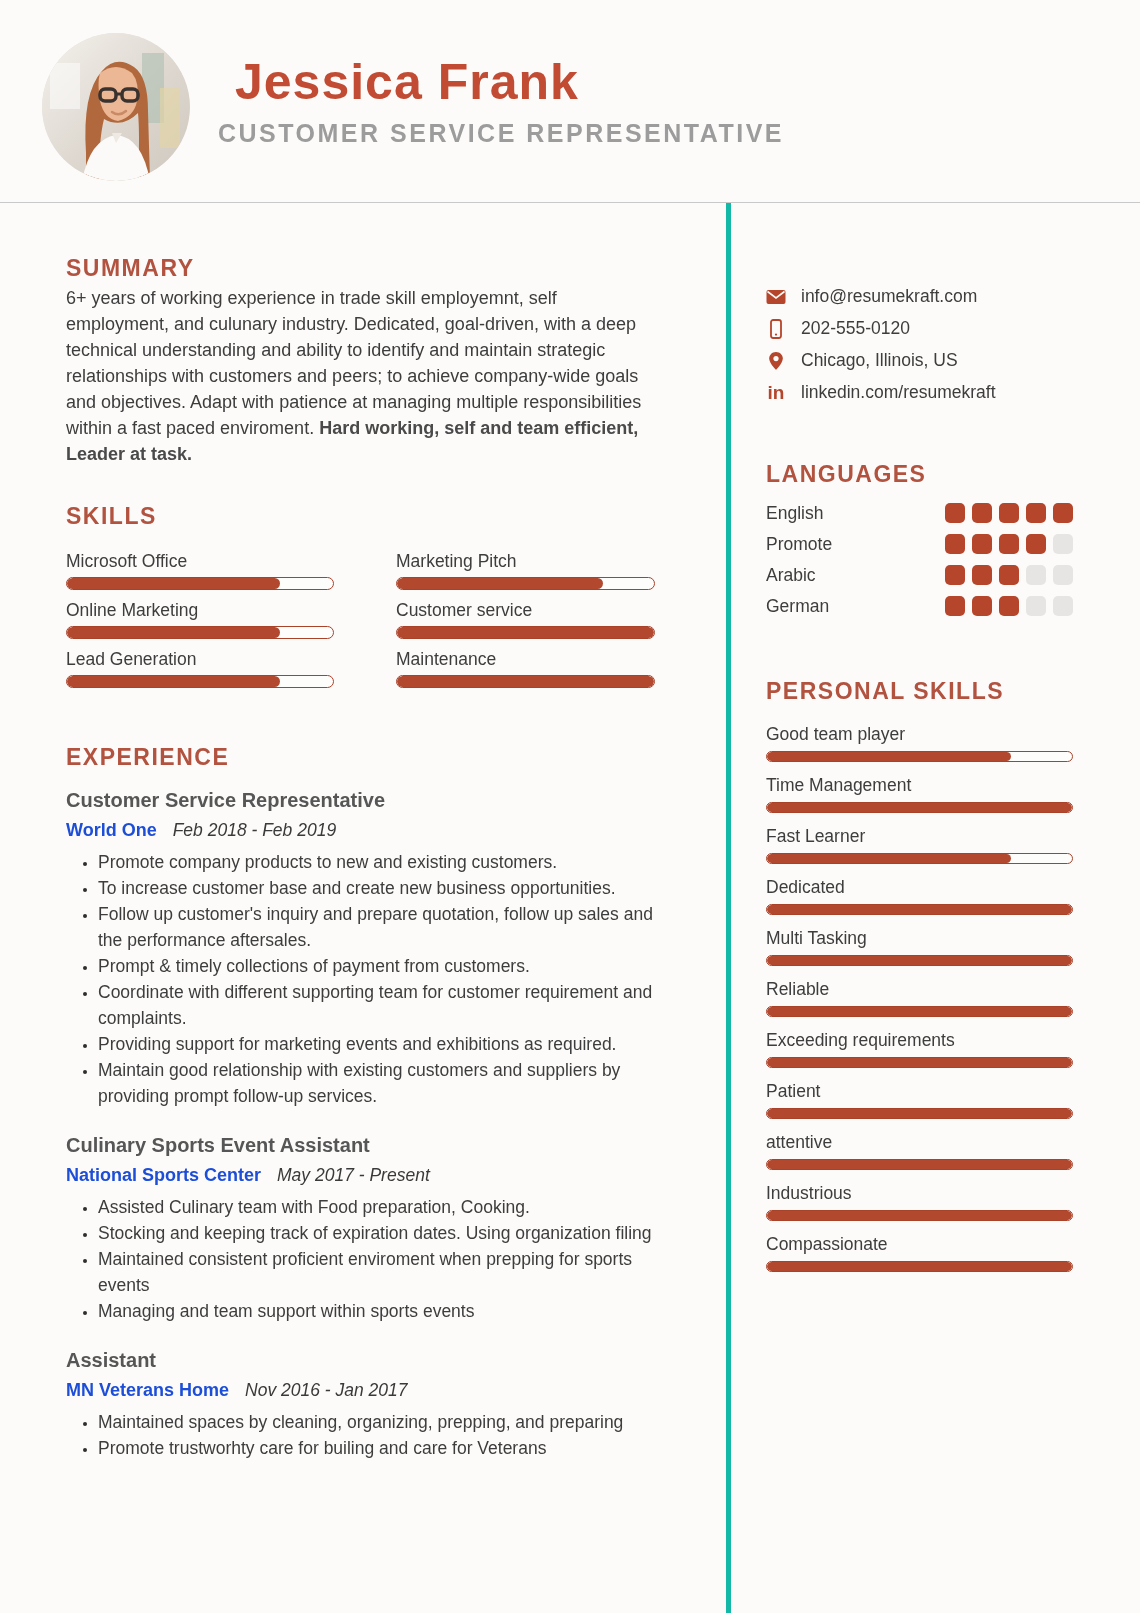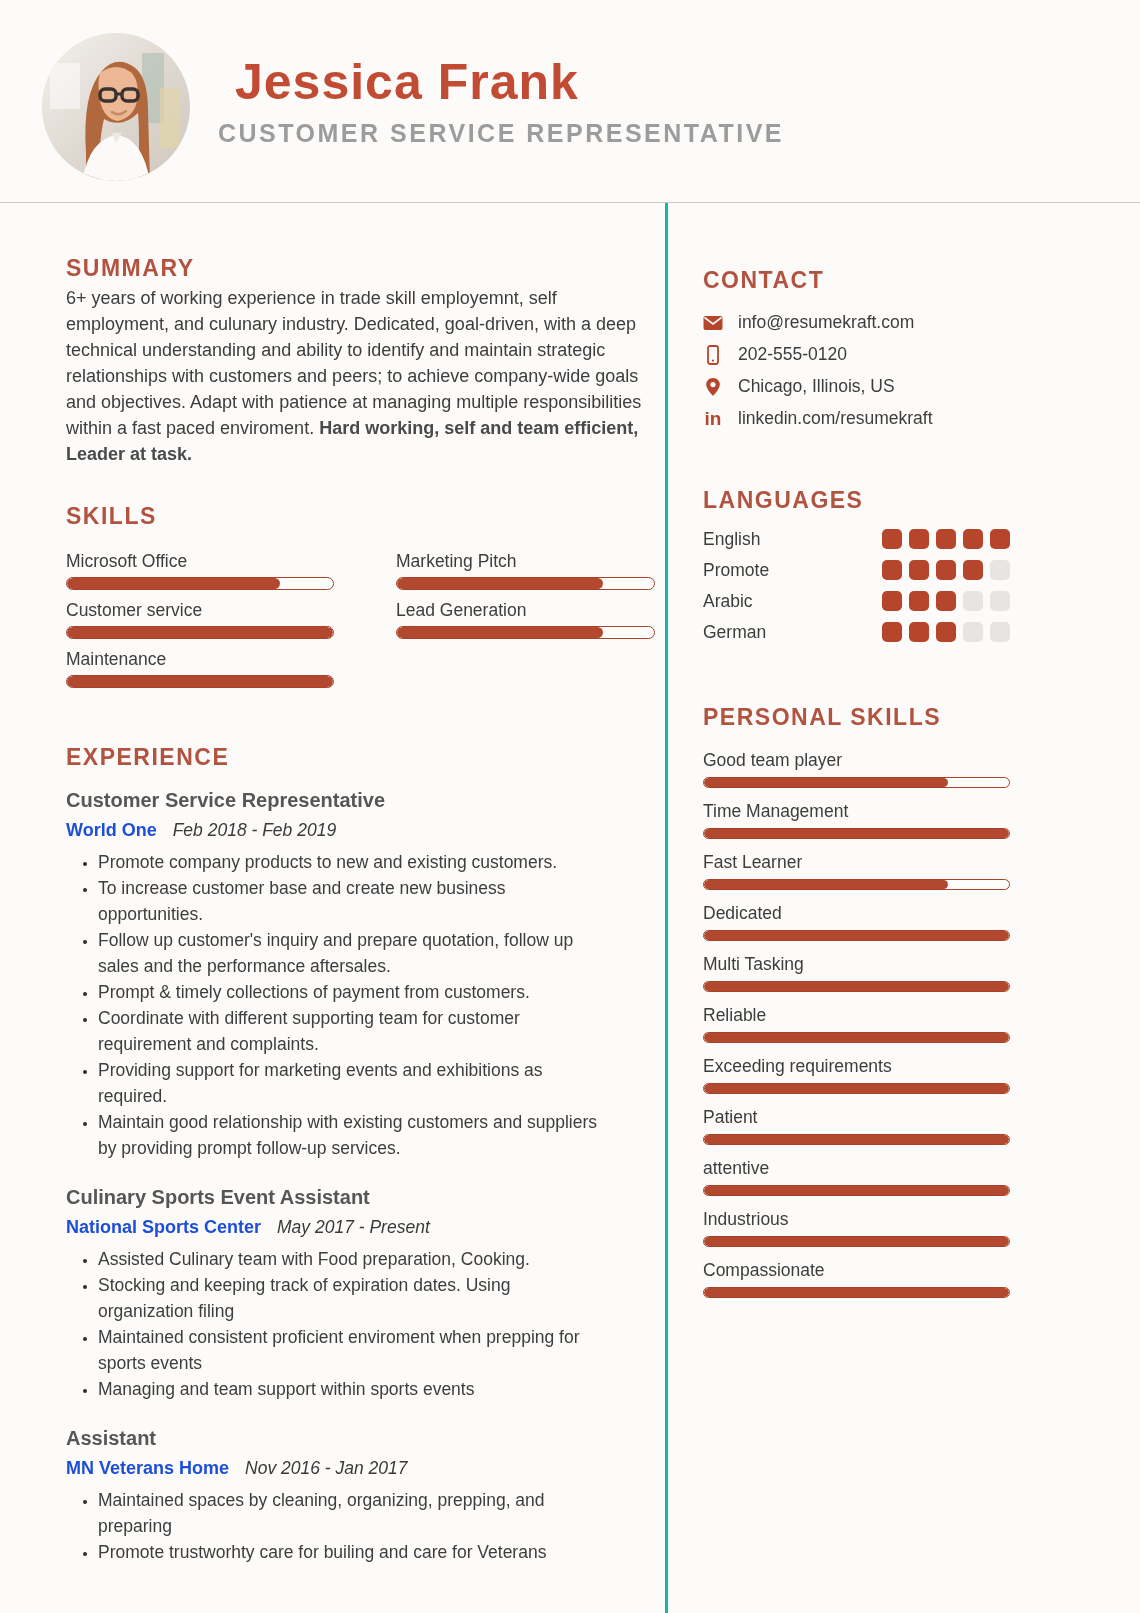--- a/index.html
+++ b/index.html
@@ -11,21 +11,21 @@
     position:relative;
     overflow:hidden;
   }
   
   .header{position:relative;height:202px;border-bottom:1px solid #c9c9c9;background:#fcfbf9;}
   .avatar{position:absolute;left:42px;top:33px;width:148px;height:148px;border-radius:50%;overflow:hidden;background:#e7e2dc;}
   .name{position:absolute;left:235px;top:54px;font-size:50px;font-weight:700;color:#c14b33;letter-spacing:1px;line-height:56px;}
   .job-title-header{position:absolute;left:218px;top:118px;font-size:25px;font-weight:700;color:#9c9c9c;letter-spacing:2.5px;line-height:30px;}
   
   .main{display:flex;height:1410px;}
-  .col-left{width:668px;box-sizing:border-box;padding:52px 68px 0 66px;border-right:3px solid #14b8a6;}
+  .col-left{width:731px;box-sizing:border-box;padding:52px 68px 0 66px;border-right:5px solid #14b8a6;}
   .col-right{flex:1;box-sizing:border-box;padding:64px 0 0 35px;}
   .section-heading{font-size:23px;font-weight:700;letter-spacing:1.5px;color:#b25340;line-height:26px;margin:0;}
   
   .summary-text{margin-top:4px;font-size:18px;line-height:26px;color:#3d3d3d;width:597px;}
   .summary-text strong{color:#4a4a4a;}
   
   .skills-section{margin-top:36px;}
   .skills-grid{margin-top:22px;display:grid;grid-template-columns:268px 259px;column-gap:62px;row-gap:10px;}
   .skill-label{font-size:17.5px;line-height:20px;margin-bottom:6px;color:#3d3d3d;}
   .bar{height:13px;border:1.5px solid #aa422a;border-radius:8px;background:#fdfdfc;box-sizing:border-box;overflow:hidden;}
@@ -117,20 +117,26 @@
               <div class="bar-fill" style="width: 80%;"></div>
             </div>
   </div>
           <div class="skill">
     <div class="skill-label">Marketing Pitch</div>
     <div class="bar">
               <div class="bar-fill" style="width: 80%;"></div>
             </div>
   </div>
           <div class="skill">
+    <div class="skill-label">Online Marketing</div>
+    <div class="bar">
+              <div class="bar-fill" style="width: 80%;"></div>
+            </div>
+  </div>
+          <div class="skill">
     <div class="skill-label">Customer service</div>
     <div class="bar">
               <div class="bar-fill" style="width: 100%;"></div>
             </div>
   </div>
           <div class="skill">
     <div class="skill-label">Lead Generation</div>
     <div class="bar">
               <div class="bar-fill" style="width: 80%;"></div>
             </div>
@@ -185,21 +191,20 @@
             </ul>
   </div>
         </div>
     </div>
 
   </div>
 
   <div class="col-right">
 
     <div class="contact-section">
-      <h2 class="section-heading">CONTACT</h2>
       <div class="contact-rows">
         <div class="contact-row">
           <span class="contact-icon">
             <svg width="20" height="20" viewBox="0 0 20 20">
                 <rect x="0.5" y="3" width="19" height="14" rx="2" fill="#b5452b"></rect>
                 <path d="M1.5 4.5 L10 11 L18.5 4.5" fill="none" stroke="#fcfbf9" stroke-width="1.6"></path>
               </svg>
           </span>
           <span class="contact-text">info@resumekraft.com</span>
         </div>

